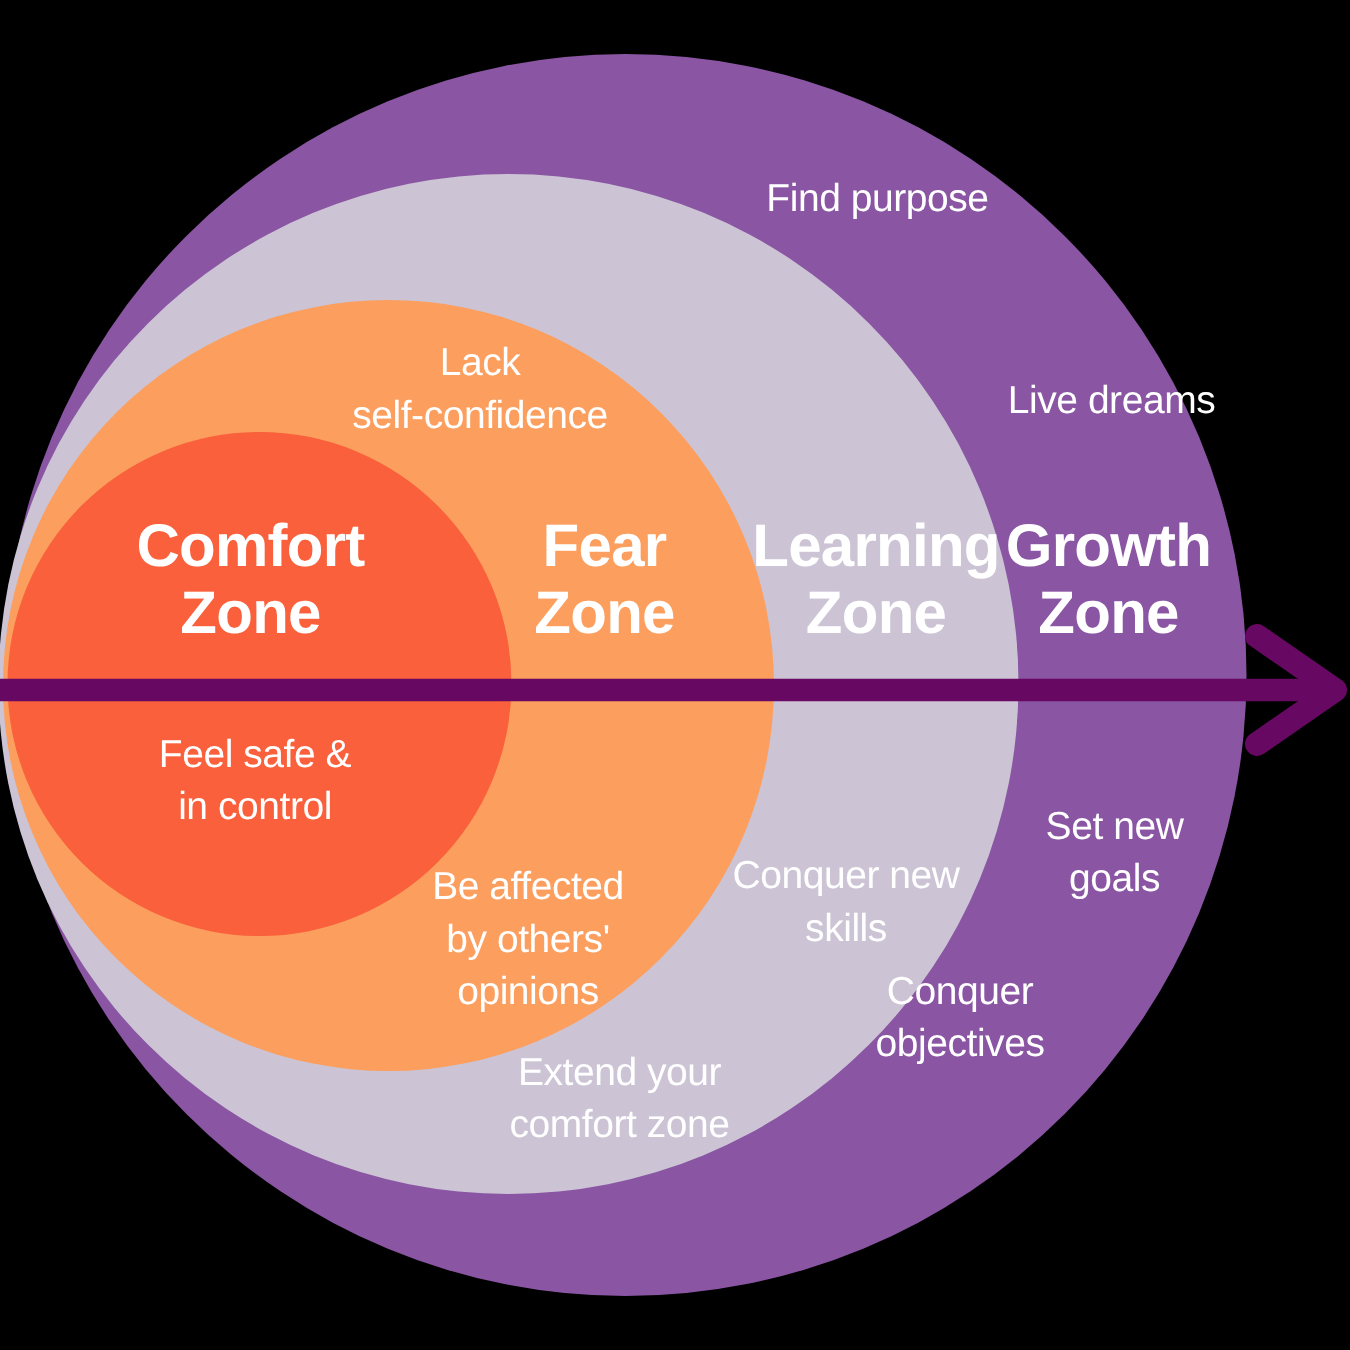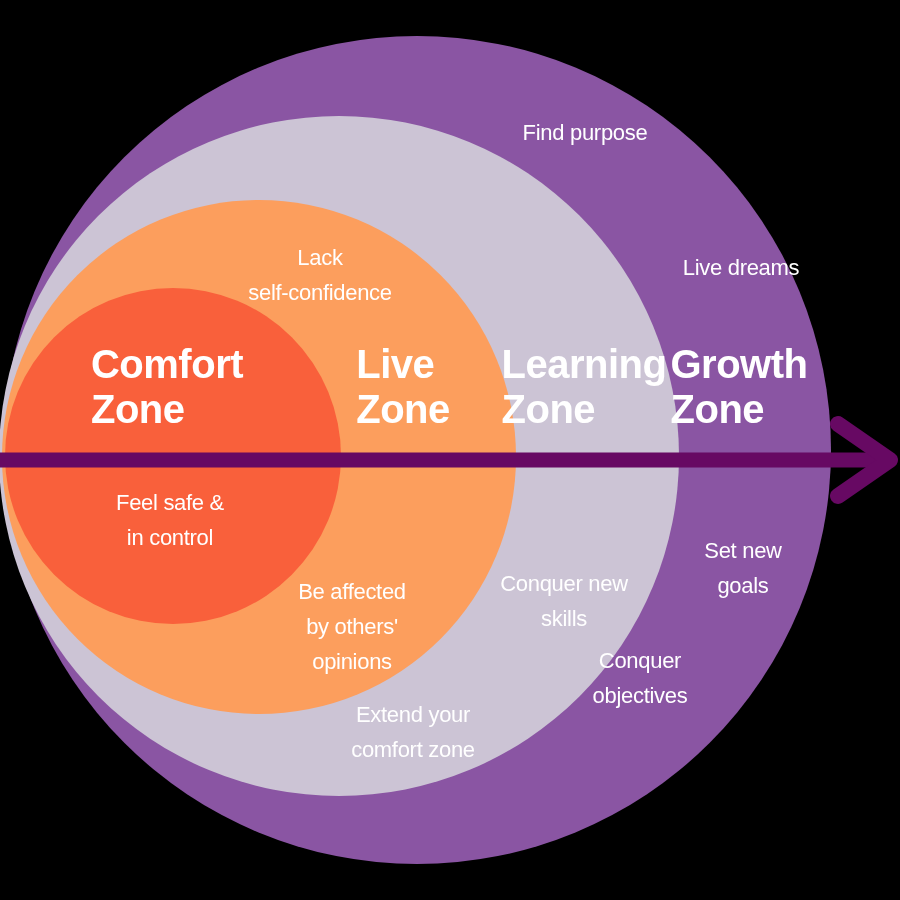--- a/index.html
+++ b/index.html
@@ -5,64 +5,64 @@
   html,body{margin:0;padding:0;background:#000;}
   .canvas{
     position:relative;width:900px;height:900px;overflow:hidden;
     background:#000;
     font-family:"Liberation Sans","DejaVu Sans",sans-serif;
   }
   .diagram-svg{position:absolute;left:0;top:0;}
   .zone-title{
     position:absolute;transform:translate(-50%,-50%);
     color:#fff;font-weight:700;font-size:40px;line-height:45px;
-    letter-spacing:-0.5px;white-space:pre-line;
+    letter-spacing:-0.5px;text-align:center;white-space:pre-line;
   }
   .zone-label{
     position:absolute;transform:translate(-50%,-50%);
-    color:#fff;font-weight:400;font-size:22px;line-height:35px;
+    color:#fff;font-weight:400;font-size:26px;line-height:35px;
     letter-spacing:-0.3px;text-align:center;white-space:pre-line;
   }
 </style>
 </head>
 <body>
 
 <div class="canvas">
 
   <svg class="diagram-svg" width="900" height="900" viewBox="0 0 900 900">
     <circle cx="417" cy="450" r="414" fill="#8A55A3"></circle>
     <circle cx="339" cy="456" r="340" fill="#CCC4D5"></circle>
     <circle cx="259" cy="457" r="257" fill="#FC9E5D"></circle>
     <circle cx="173" cy="456" r="168" fill="#F9603B"></circle>
     <line x1="-6" y1="460" x2="884" y2="460" stroke-width="15" stroke="#670963"></line>
     <polyline points="838,424 890,460 838,496" fill="none" stroke-width="16" stroke-linecap="round" stroke-linejoin="round" stroke="#670963"></polyline>
   </svg>
 
   <div class="zone-title" style="left:167px;top:387px">Comfort
 Zone</div>
-  <div class="zone-title" style="left:403px;top:387px">Live
+  <div class="zone-title" style="left:403px;top:387px">Fear
 Zone</div>
   <div class="zone-title" style="left:584px;top:387px">Learning
 Zone</div>
   <div class="zone-title" style="left:739px;top:387px">Growth
 Zone</div>
 
   <div class="zone-label" style="left:585px;top:132px">Find purpose</div>
   <div class="zone-label" style="left:741px;top:267px">Live dreams</div>
   <div class="zone-label" style="left:743px;top:568px">Set new
 goals</div>
   <div class="zone-label" style="left:640px;top:678px">Conquer
 objectives</div>
 
   <div class="zone-label" style="left:564px;top:601px">Conquer new
 skills</div>
   <div class="zone-label" style="left:413px;top:732px">Extend your
 comfort zone</div>
 
-  <div class="zone-label" style="left:320px;top:275px">Lack
+  <div class="zone-label" style="left:320px;top:259px">Lack
 self-confidence</div>
   <div class="zone-label" style="left:170px;top:520px">Feel safe &amp;
 in control</div>
 
   <div class="zone-label" style="left:352px;top:626px">Be affected
 by others'
 opinions</div>
 
 </div>
 

